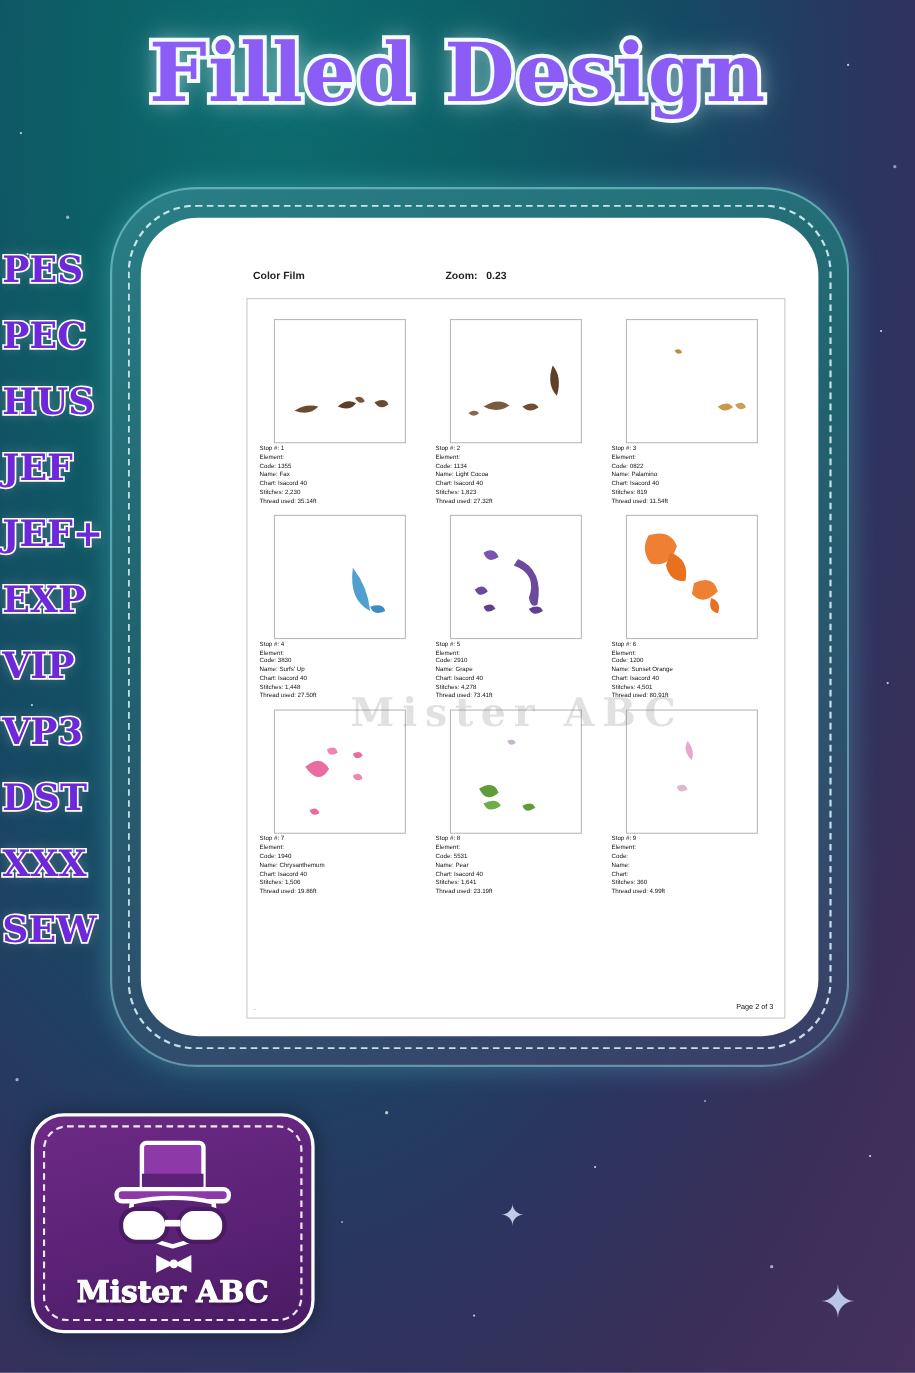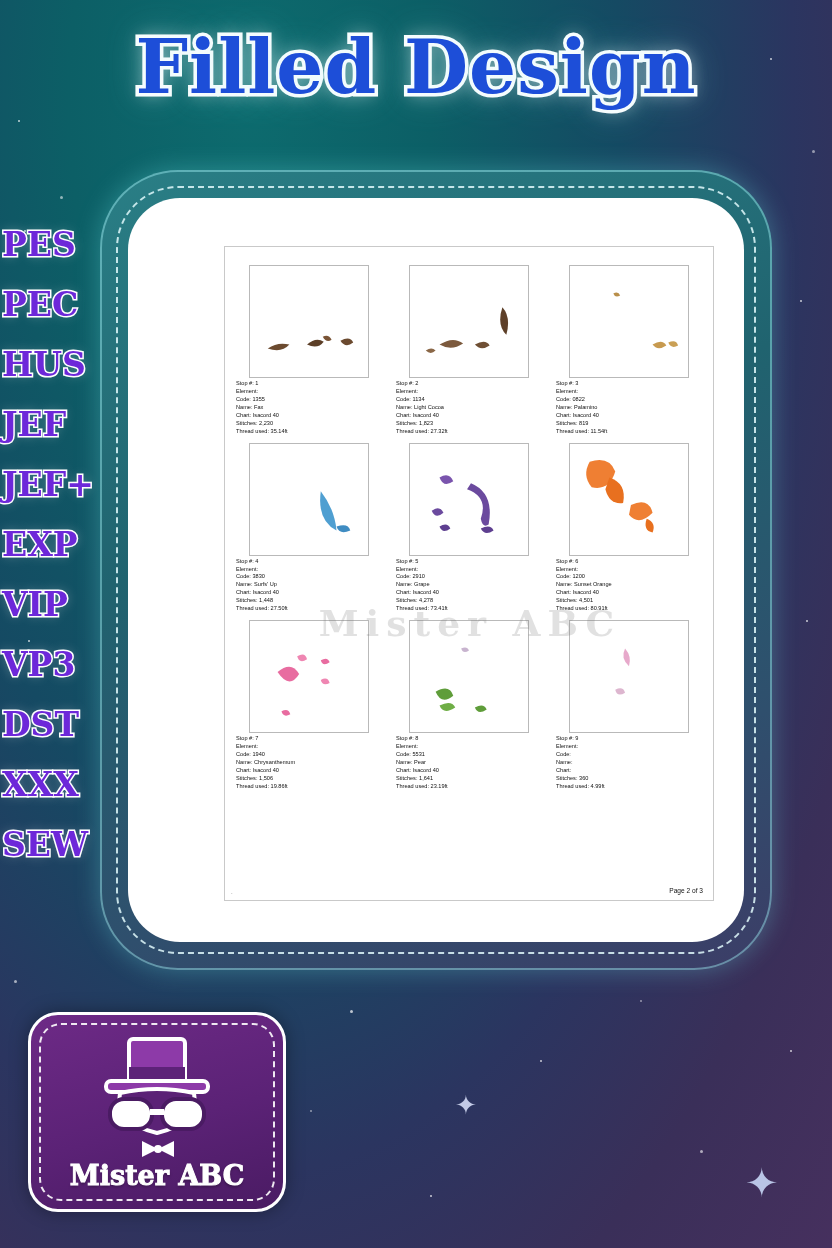--- a/index.html
+++ b/index.html
@@ -21,21 +21,21 @@
   .title-wrap {
     position: absolute; top: 24px; left: 0; width: 832px; text-align: center;
     z-index: 6;
   }
   .title {
     display: inline-block;
     font-family: "DejaVu Serif", serif;
     font-weight: bold;
     font-size: 74px;
     letter-spacing: 1px;
-    color: #1d4ed8;
+    color: #8b5cf6;
     -webkit-text-stroke: 7px #ffffff;
     paint-order: stroke fill;
     text-shadow:
       0 0 18px rgba(255,255,255,.55),
       0 0 36px rgba(150,230,240,.45);
   }
 
   
   .formats {
     position: absolute; left: 0; top: 228px; width: 120px; z-index: 7;
@@ -218,20 +218,25 @@
   <div class="format">XXX</div>
   <div class="format">SEW</div>
 </div>
 
 <div class="card-outer">
   <div class="card-dash"></div>
   <div class="card-inner">
 
     <div class="doc">
 
+      <div class="doc-head">
+        <span class="colorfilm">Color Film</span>
+        <span class="zoom">Zoom:</span>
+        <span class="zoom-val">0.23</span>
+      </div>
 
       <div class="doc-body">
         <div class="watermark">Mister ABC</div>
 
         <div class="grid">
 
           <div class="cell">
             <div class="swatch">
               <svg viewBox="0 0 120 113">
                 <path d="M18 84 q10 -7 22 -4 q-8 9 -22 4 Z" fill="#6b4a2f"></path>

